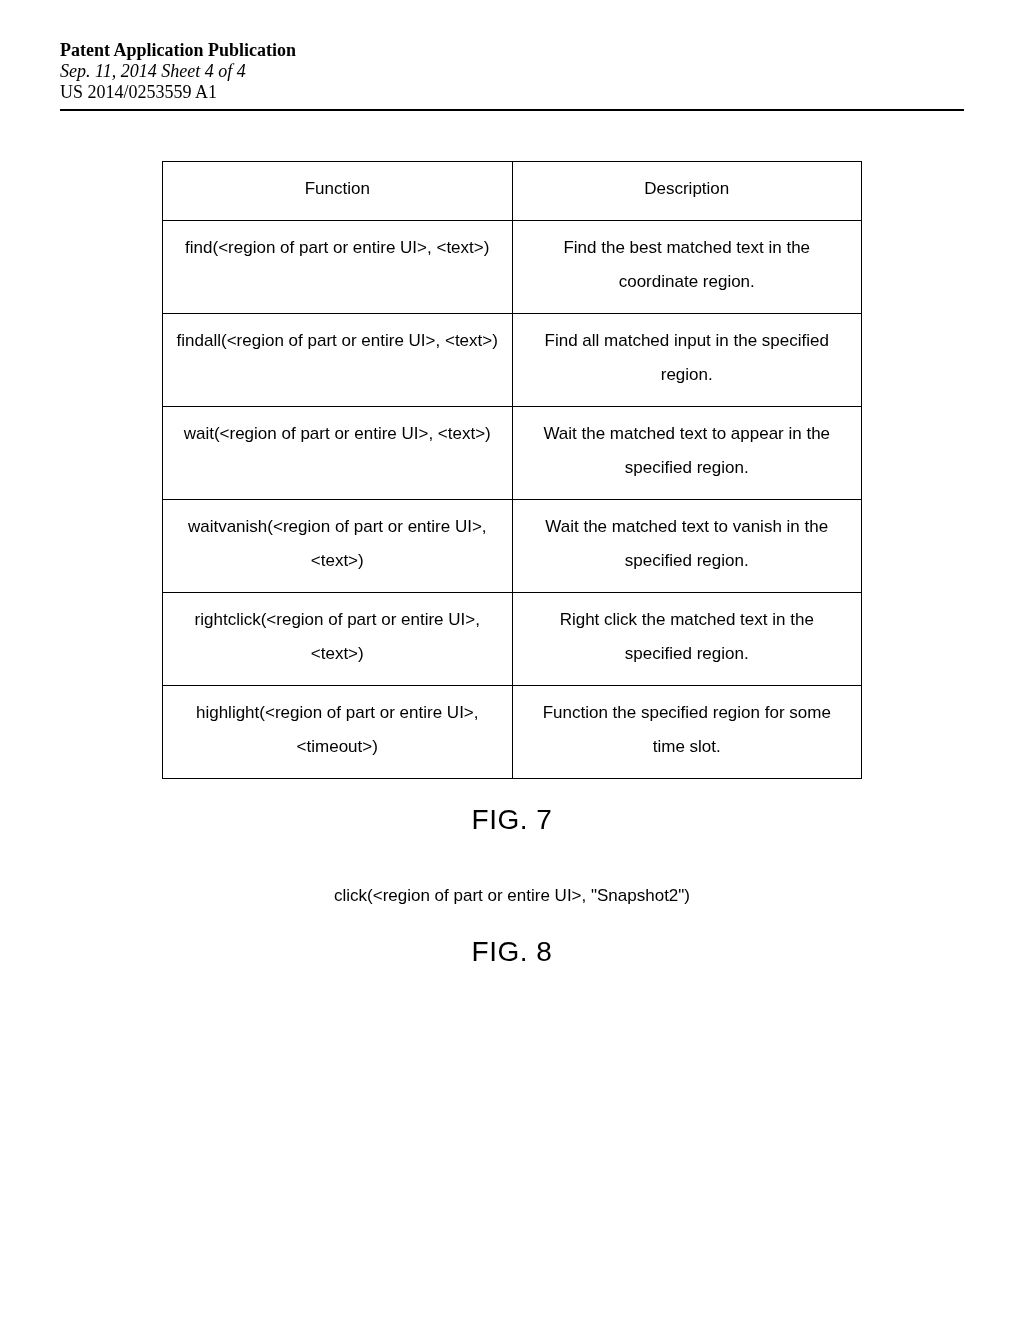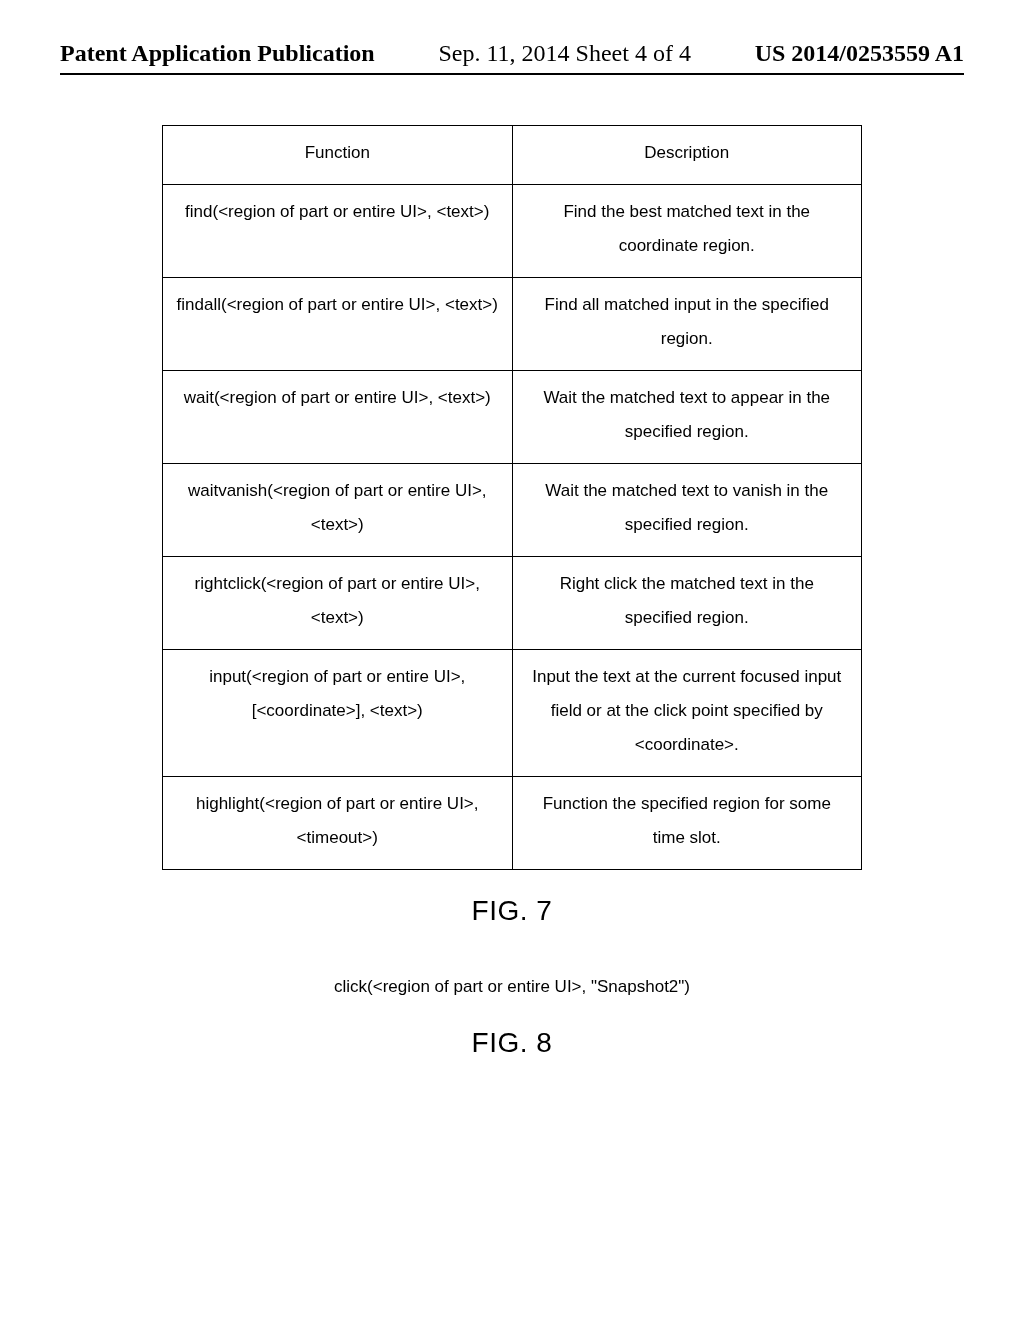--- a/index.html
+++ b/index.html
@@ -12,26 +12,27 @@
     height: 1320px;
     position: relative;
   }
   .page {
     padding: 40px 60px 0 60px;
   }
   .header-row {
     display: flex;
     justify-content: space-between;
     align-items: baseline;
-    font-size: 24px;
+    font-size: 18px;
     margin-bottom: 6px;
+    flex-direction: column;
   }
   .header-left { font-weight: bold; }
-  .header-mid  { font-weight: normal; }
-  .header-right{ font-weight: bold; text-align: right; }
+  .header-mid  { font-weight: normal; font-style: italic; }
+  .header-right{ font-weight: normal; text-align: right; }
   .hr {
     border-top: 2px solid #000;
     margin: 0 0 50px 0;
   }
   .figure-wrap {
     display: flex;
     flex-direction: column;
     align-items: center;
   }
   table.func {
@@ -99,24 +100,20 @@
       </tr>
       <tr>
         <td>waitvanish(&lt;region of part or entire UI&gt;, &lt;text&gt;)</td>
         <td class="desc-justify">Wait the matched text to vanish in the specified region.</td>
       </tr>
       <tr>
         <td>rightclick(&lt;region of part or entire UI&gt;, &lt;text&gt;)</td>
         <td class="desc-justify">Right click the matched text in the specified region.</td>
       </tr>
       <tr>
-        <td>input(&lt;region of part or entire UI&gt;, [&lt;coordinate&gt;], &lt;text&gt;)</td>
-        <td class="desc-justify">Input the text at the current focused input field or at the click point specified by &lt;coordinate&gt;.</td>
-      </tr>
-      <tr>
         <td>highlight(&lt;region of part or entire UI&gt;, &lt;timeout&gt;)</td>
         <td class="desc-justify">Function the specified region for some time slot.</td>
       </tr>
     </tbody>
       </table>
 
     <div class="fig-label">FIG. 7</div>
 
     <div class="code-line">click(&lt;region of part or entire UI&gt;, "Snapshot2")</div>
 

